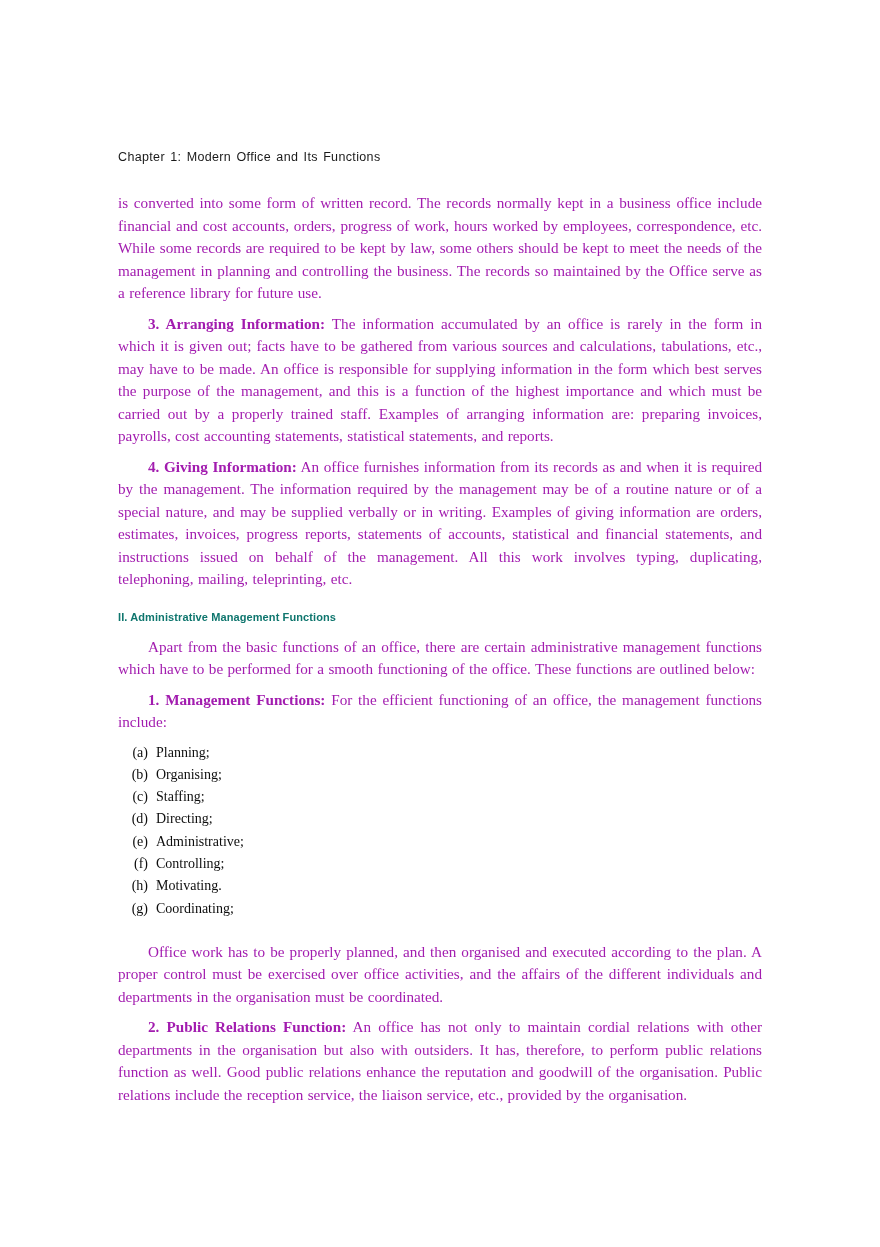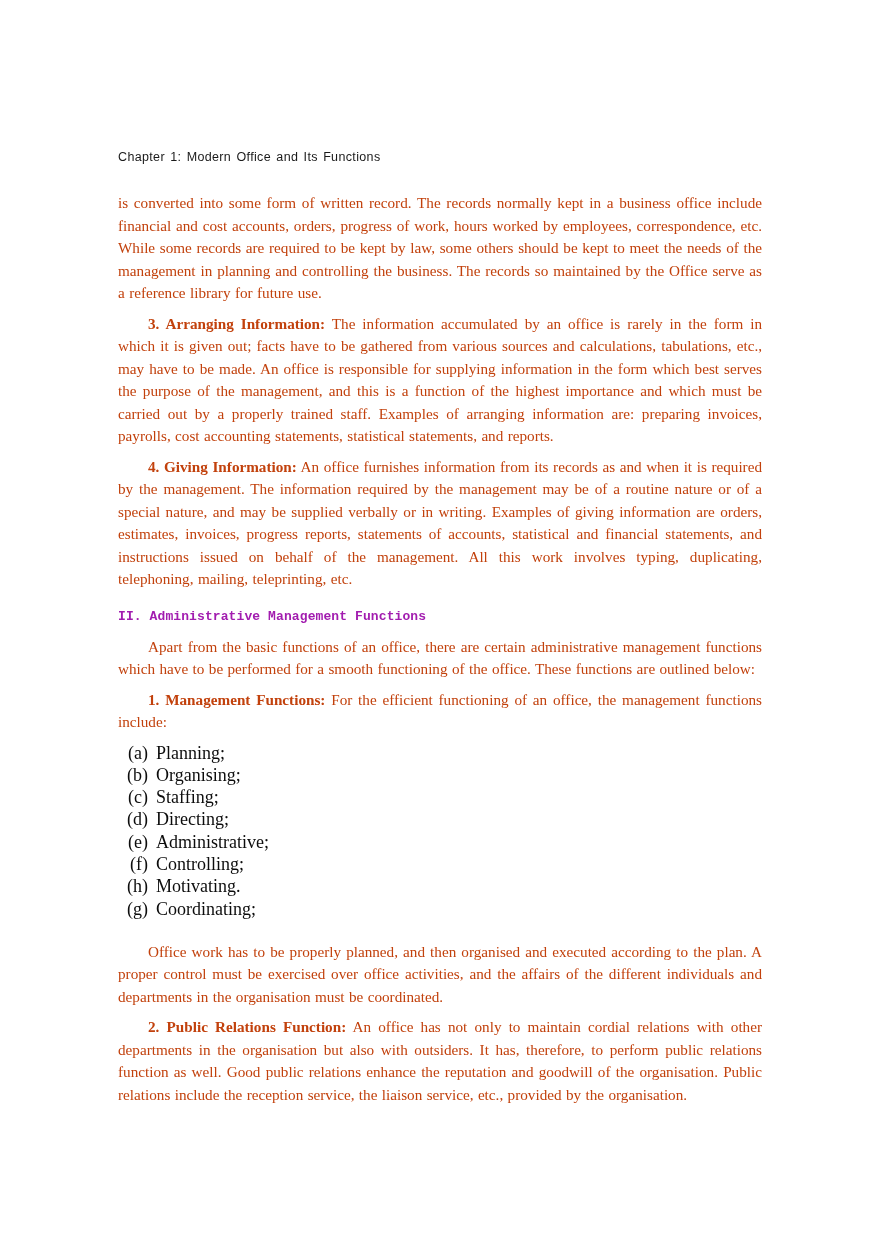--- a/index.html
+++ b/index.html
@@ -42,60 +42,60 @@
     top: 192px;
     width: 644px;
   }
 
   p.body-par {
     margin: 0;
     text-align: justify;
     font-size: 15.2px;
     line-height: 22.5px;
     word-spacing: 0.6px;
-    color: #c2410c;
+    color: #a21caf;
     -webkit-hyphens: none;
     hyphens: none;
   }
 
   p.body-par.indent {
     text-indent: 30px;
   }
 
   p.body-par + p.body-par {
     margin-top: 8px;
   }
 
   .lead {
     font-weight: bold;
   }
 
   h2.section-title {
     margin: 15px 0 0 0;
-    font-family: Liberation Mono, monospace;
-    font-size: 13px;
+    font-family: Liberation Sans, sans-serif;
+    font-size: 11px;
     font-weight: bold;
     letter-spacing: 0.1px;
-    color: #a21caf;
+    color: #0f766e;
     line-height: 22px;
   }
 
   h2.section-title + p.body-par {
     margin-top: 8px;
   }
 
   ul.alpha-list {
     list-style: none;
     margin: 8px 0 0 0;
     padding: 0;
   }
 
   ul.alpha-list li {
     display: block;
-    font-size: 18px;
+    font-size: 14px;
     line-height: 22.3px;
     color: #0d0d0d;
     white-space: nowrap;
   }
 
   ul.alpha-list li .marker {
     display: inline-block;
     width: 38px;
     text-align: right;
     padding-right: 8px;

